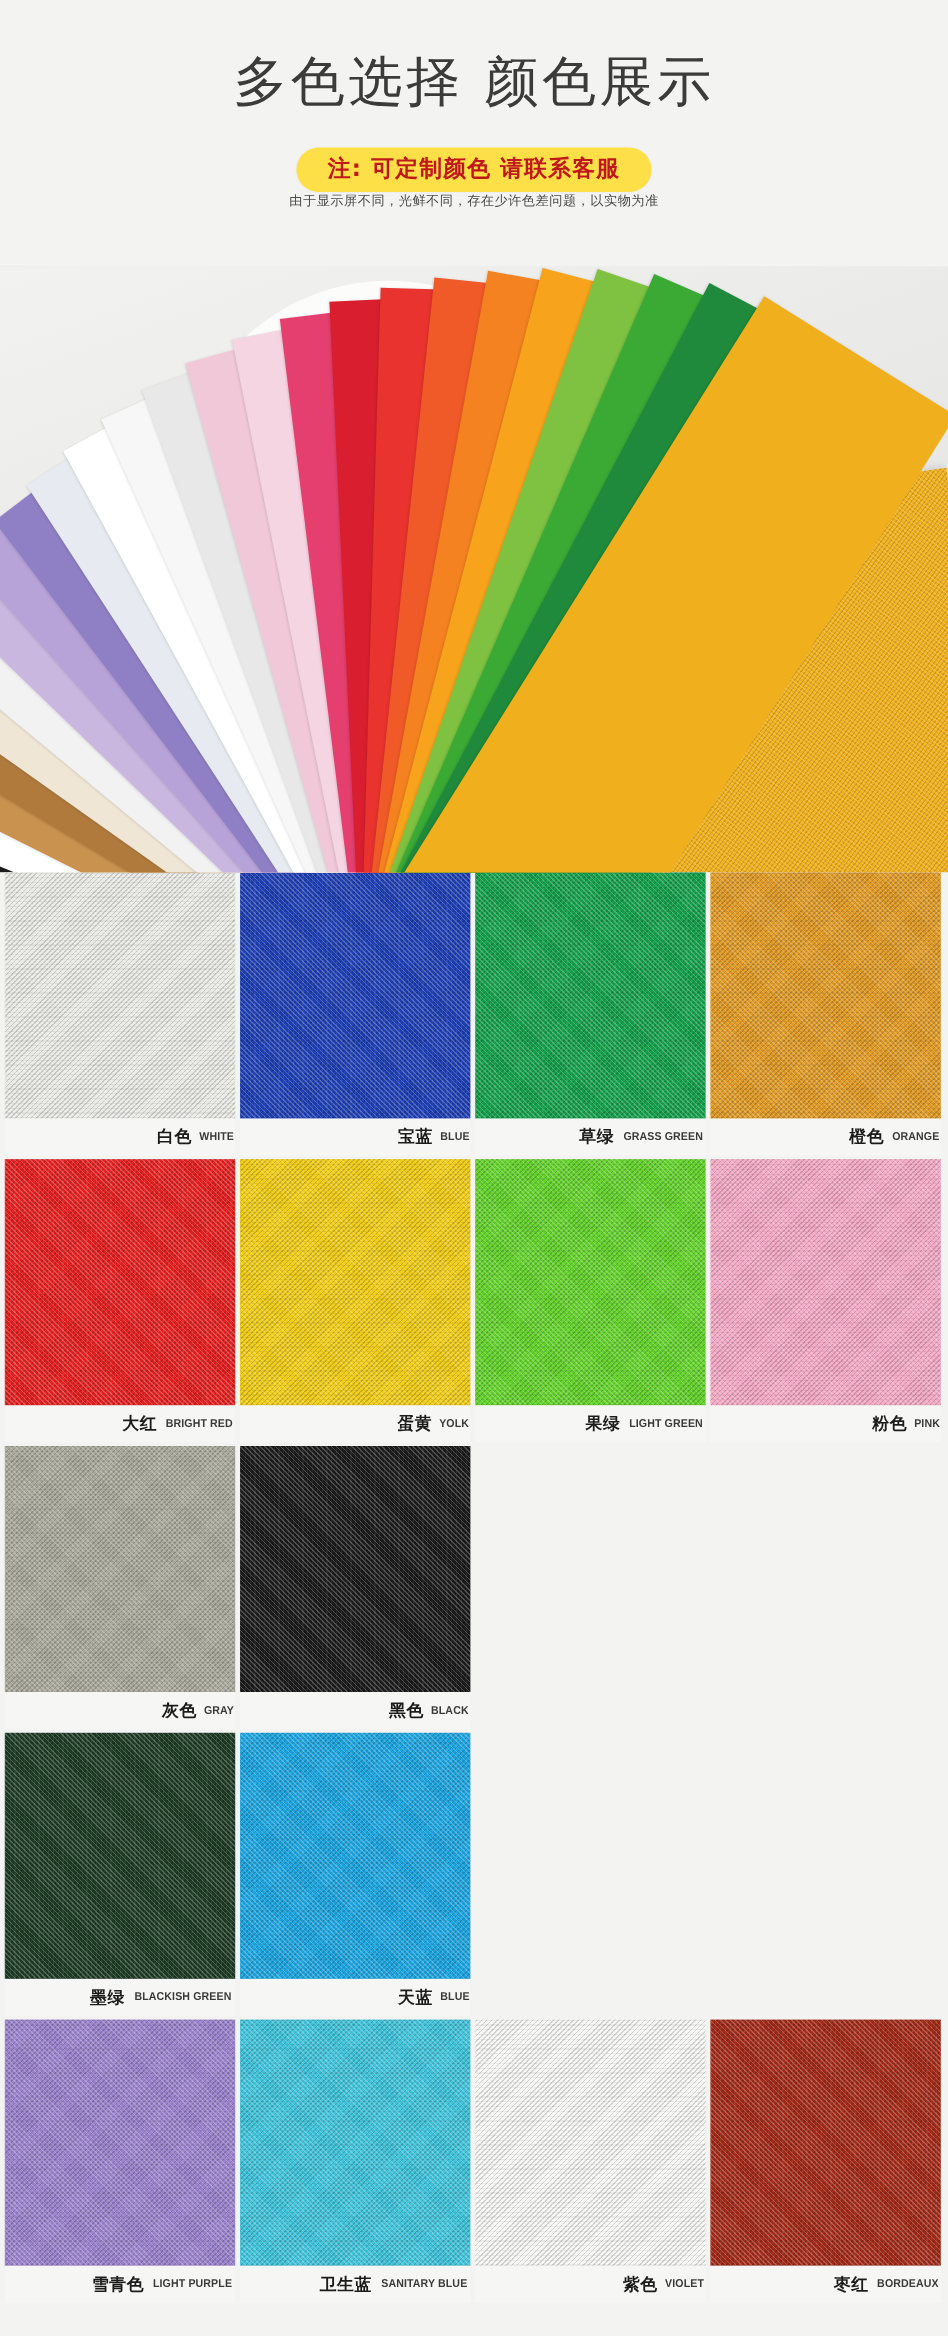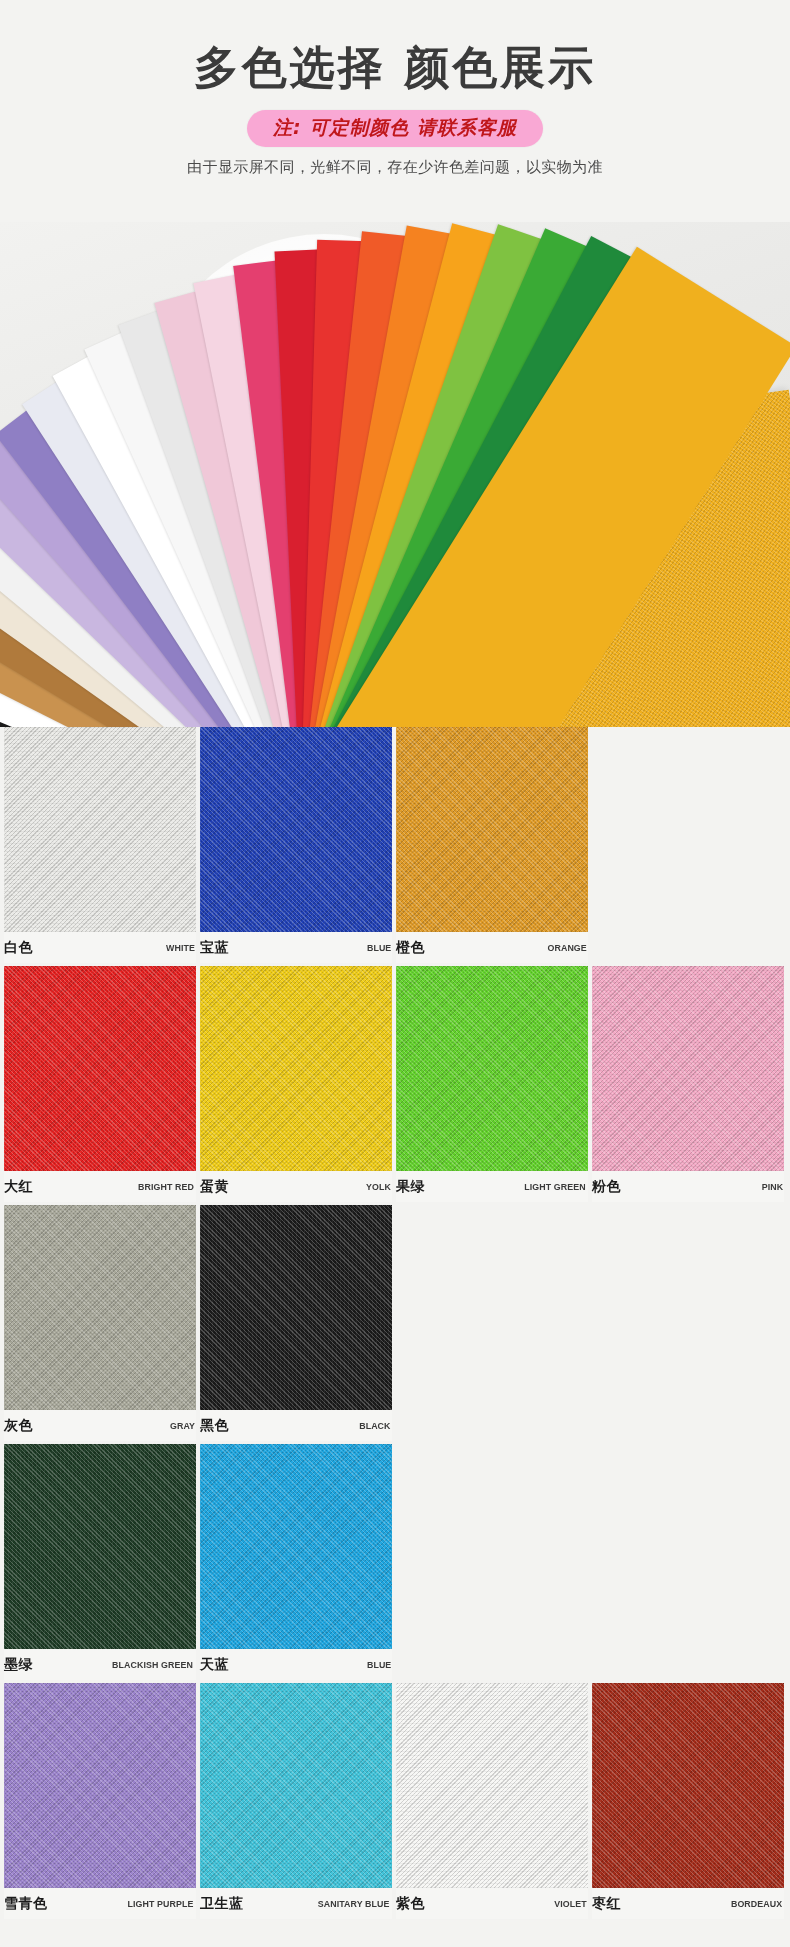--- a/index.html
+++ b/index.html
@@ -22,44 +22,42 @@
     width: 790px;
     height: 222px;
     background: #f3f3f1;
     text-align: center;
     padding-top: 40px;
   }
   .main-title {
     font-size: 45px;
     letter-spacing: 3px;
     color: #3b3b3b;
-    font-weight: 700;
+    font-weight: 400;
     line-height: 1.25;
     font-family: "DejaVu Sans", "Liberation Sans", sans-serif;
   }
   .note-pill {
     display: inline-block;
-    margin-top: 14px;
+    margin-top: 27px;
     padding: 5px 26px 6px 26px;
-    background: #f9a8d4;
+    background: #fde047;
     border-radius: 20px;
     box-shadow: 0 0 0 1px rgba(0,0,0,0.015);
-    font-style: italic;
   }
   .note-pill-text {
     font-size: 19px;
     font-weight: bold;
     color: #c0171b;
     letter-spacing: 1px;
     white-space: nowrap;
     font-family: "DejaVu Sans", "Liberation Sans", sans-serif;
   }
   .disclaimer {
-    margin-top: 11px;
-    font-size: 15px;
+    font-size: 11px;
     color: #4a4a4a;
     letter-spacing: 0.4px;
     font-family: "DejaVu Sans", "Liberation Sans", sans-serif;
   }
 
   
   .hero {
     position: relative;
     width: 790px;
     height: 505px;
@@ -172,21 +170,21 @@
     position: absolute; inset: 0;
     background-image:
       repeating-linear-gradient(0deg, rgba(0,0,0,0.05) 0 1px, transparent 1px 4px),
       repeating-linear-gradient(90deg, rgba(255,255,255,0.06) 0 1px, transparent 1px 4px);
     pointer-events: none;
   }
   .caption {
     height: 31px;
     display: flex;
     align-items: center;
-    justify-content: space-between;
+    justify-content: flex-end;
     gap: 5px;
     background: #f6f6f4;
   }
   .cap-cn {
     font-size: 14px;
     font-weight: bold;
     color: #1c1c1c;
     letter-spacing: 0.5px;
     font-family: "DejaVu Sans", "Liberation Sans", sans-serif;
   }
@@ -258,20 +256,27 @@
           </div>
         </div>
         <div class="cell">
           <div class="swatch" style="background-color: rgb(31, 63, 181);"></div>
           <div class="caption">
             <span class="cap-cn">宝蓝</span>
             <span class="cap-en">BLUE</span>
           </div>
         </div>
         <div class="cell">
+          <div class="swatch" style="background-color: rgb(20, 160, 75);"></div>
+          <div class="caption">
+            <span class="cap-cn">草绿</span>
+            <span class="cap-en">GRASS GREEN</span>
+          </div>
+        </div>
+        <div class="cell">
           <div class="swatch" style="background-color: rgb(224, 154, 36);"></div>
           <div class="caption">
             <span class="cap-cn">橙色</span>
             <span class="cap-en">ORANGE</span>
           </div>
         </div>
       </div>
       <div class="grid-row">
         <div class="cell">
           <div class="swatch" style="background-color: rgb(229, 31, 31);"></div>

